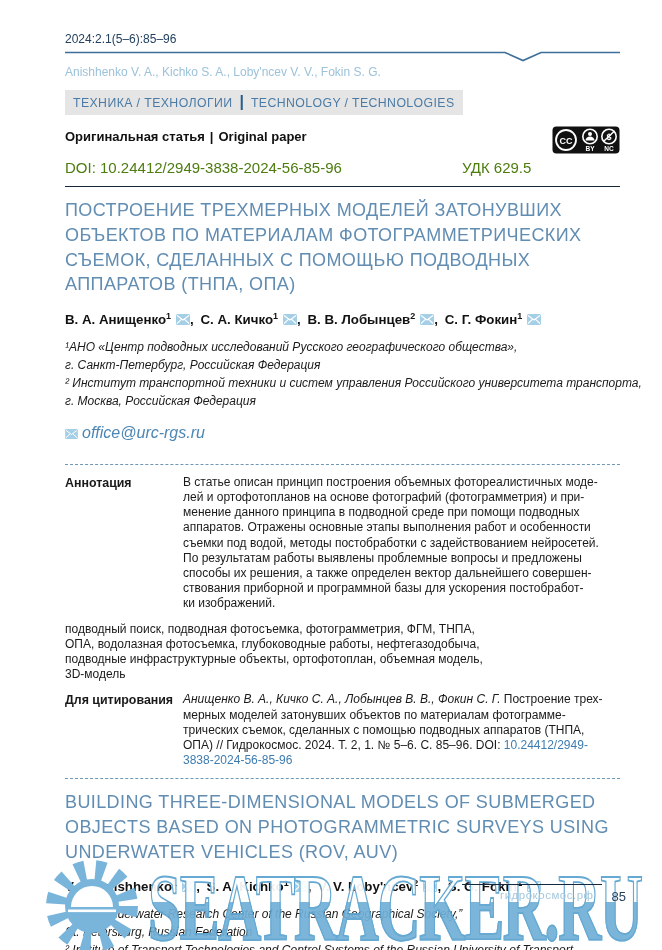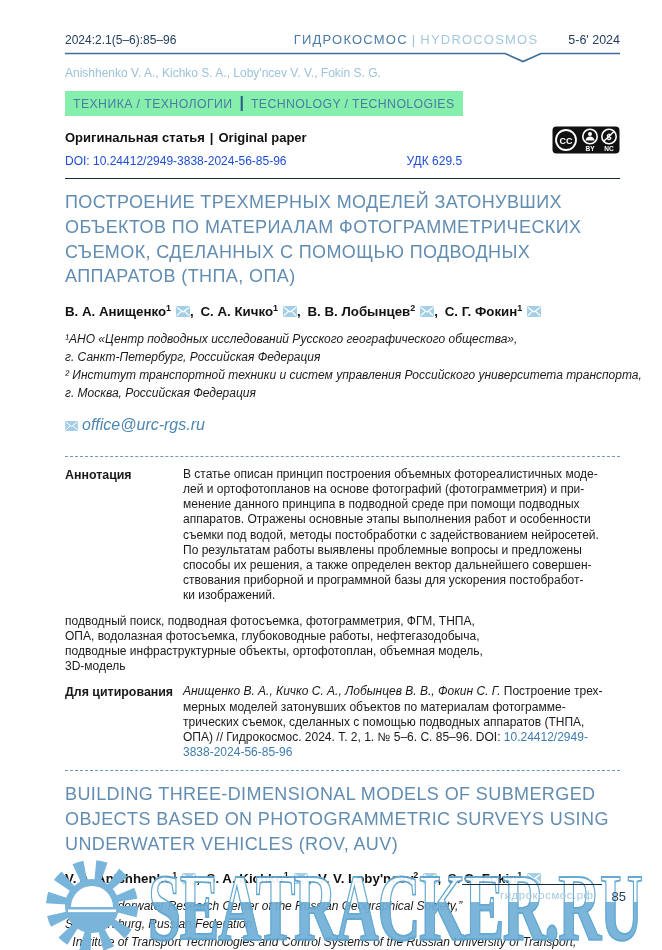--- a/index.html
+++ b/index.html
@@ -15,27 +15,27 @@
   .hdr-row{display:flex;justify-content:space-between;align-items:baseline;}
   .issue-ref{color:#24415f;font-size:12px;}
   .hdr-right{display:flex;gap:30px;align-items:baseline;}
   .journal{font-size:13px;letter-spacing:1.2px;color:#4a7ca8;}
   .journal .jsep{color:#9cc2d9;padding:0 4px;}
   .journal .jen{color:#a4c8de;}
   .issue-no{color:#24415f;font-size:12.5px;}
   .rule{display:block;margin-top:5px;}
   .translit{margin-top:3px;color:#9cc2d9;font-size:12px;}
 
-  .band{display:inline-block;margin-top:11px;background:#86efac;padding:3px 8px 4px 8px;}
+  .band{display:inline-block;margin-top:11px;background:#e5e5e5;padding:3px 8px 4px 8px;}
   .band .sec{color:#4a7ba6;font-size:12.3px;letter-spacing:0.4px;}
   .band .ssep{color:#2b5d88;padding:0 7px;font-weight:bold;}
 
   .art-type{margin-top:14px;font-weight:bold;font-size:13px;color:#111;}
   .art-type .asep{padding:0 5px;}
-  .doi-row{margin-top:9px;display:flex;font-size:12px;color:#1d4ed8;}
+  .doi-row{margin-top:15px;display:flex;font-size:15px;color:#4d7c0f;}
   .doi-row .udk{margin-left:120px;}
   .solid-div{margin-top:10px;border-top:1.5px solid #16283a;}
 
   .cc-badge{position:absolute;top:126px;right:42px;}
 
   .title-ru,.title-en{
     margin-top:11px;color:#628db2;font-size:18px;line-height:1.38;
     letter-spacing:0.4px;font-weight:400;
   }
   .authors{margin-top:13px;font-weight:bold;font-size:13.3px;color:#111;}
@@ -75,24 +75,20 @@
   .wm-sun{position:absolute;left:0px;top:0px;}
 </style>
 </head>
 <body>
 
 <div class="page">
   <div class="content">
 
     <div class="hdr-row">
       <span class="issue-ref">2024:2.1(5–6):85–96</span>
-      <span class="hdr-right">
-        <span class="journal"><span>ГИДРОКОСМОС</span><span class="jsep">|</span><span class="jen">HYDROCOSMOS</span></span>
-        <span class="issue-no">5-6' 2024</span>
-      </span>
     </div>
     <svg class="rule" width="555" height="11">
       <path d="M0 1.5 H440 L458 9.5 L476 1.5 H555" stroke="#3c6e99" stroke-width="1.6" fill="none"></path>
     </svg>
     <div class="translit">Anishhenko V. A., Kichko S. A., Loby'ncev V. V., Fokin S. G.</div>
 
     <div>
       <span class="band">
         <span class="sec">ТЕХНИКА / ТЕХНОЛОГИИ</span><span class="ssep">|</span><span class="sec">TECHNOLOGY / TECHNOLOGIES</span>
       </span>

